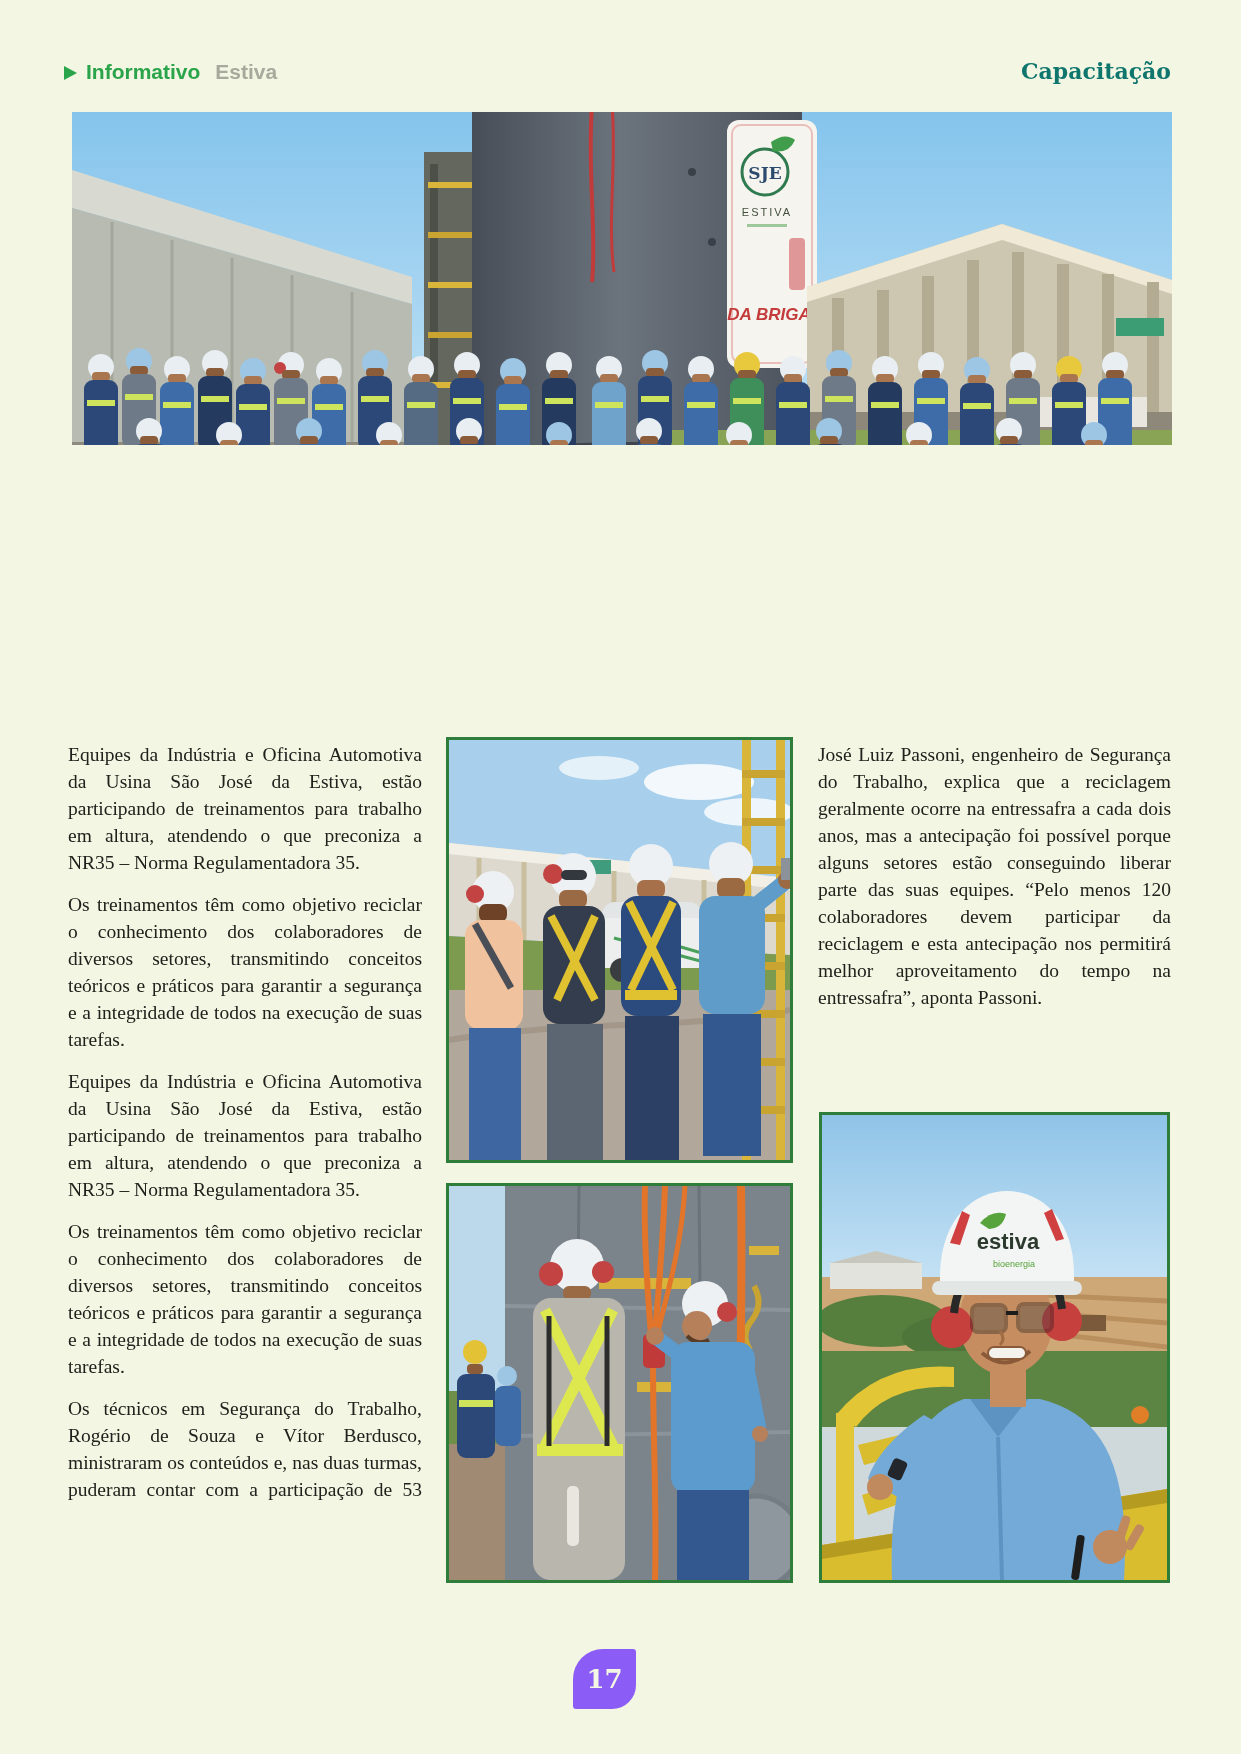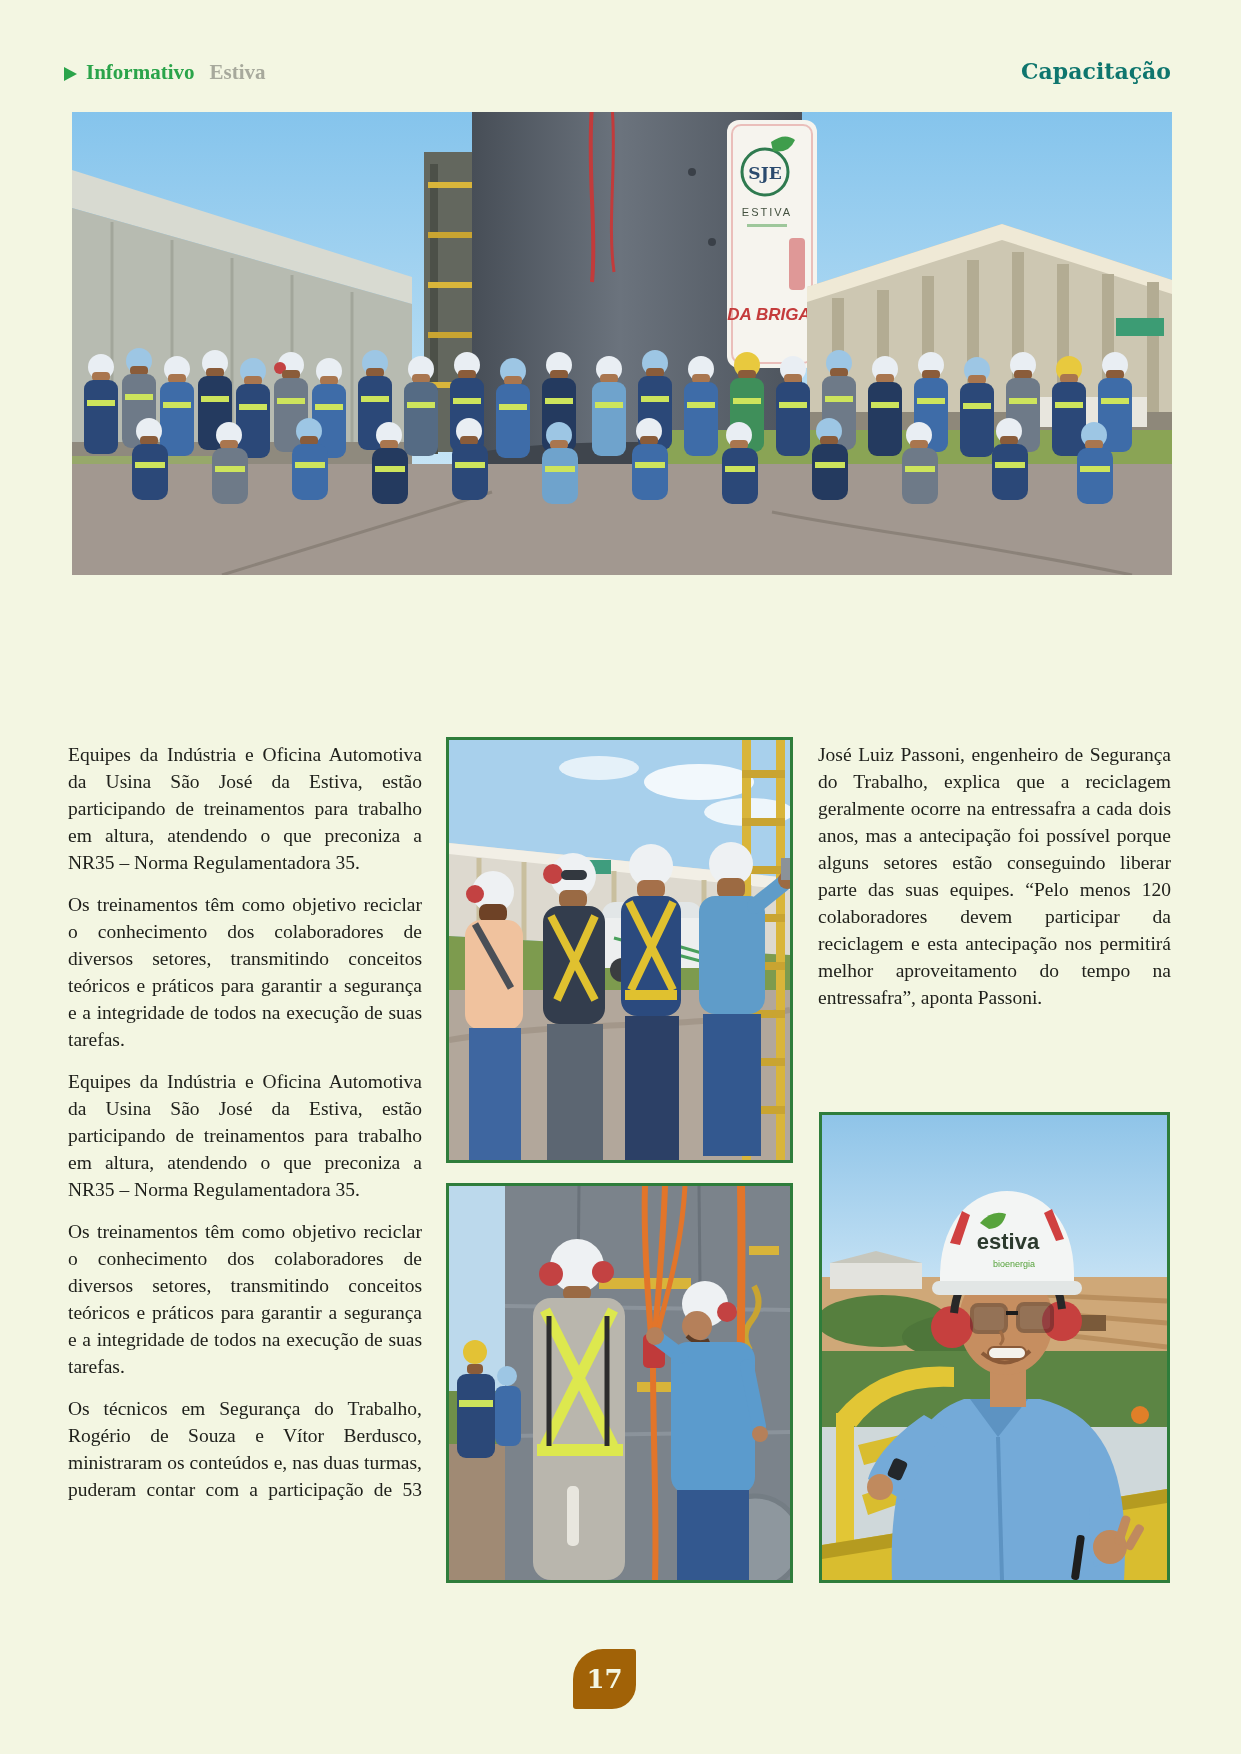--- a/index.html
+++ b/index.html
@@ -1,52 +1,52 @@
 <!DOCTYPE html>
 <html><head>
 <meta charset="utf-8">
 <style>
   html,body{margin:0;padding:0;background:#dddfd2;}
   .page{position:relative;width:1241px;height:1754px;background:#f3f6e2;
         font-family:"Liberation Sans",sans-serif;overflow:hidden;margin:0 auto;}
 
   
   .brand{position:absolute;left:64px;top:60px;display:flex;align-items:center;gap:9px;
-         font-family:Liberation Serif, serif;font-weight:700;font-size:21px;}
+         font-family:Liberation Sans, sans-serif;font-weight:700;font-size:21px;}
   .tri{width:0;height:0;border-left:13px solid #2aa44a;border-top:7px solid transparent;
        border-bottom:7px solid transparent;margin-top:2px;}
   .brand .g{color:#2aa44a;}
   .brand .gy{color:#a7a99c;margin-left:6px;}
   .section{position:absolute;right:70px;top:58px;font-family:"DejaVu Serif",serif;
            font-weight:700;font-size:22px;color:#0f766e;}
 
   
   figure{margin:0;padding:0;}
-  .hero{position:absolute;left:72px;top:112px;width:1100px;height:463px;overflow:hidden;}
+  .hero{position:absolute;left:72px;top:112px;width:1100px;height:333px;overflow:hidden;}
   .framed{border:3px solid #2e7d3b;box-sizing:border-box;overflow:hidden;background:#cfd8da;}
   .photoA{position:absolute;left:446px;top:737px;width:347px;height:426px;}
   .photoB{position:absolute;left:446px;top:1183px;width:347px;height:400px;}
   .portrait{position:absolute;left:819px;top:1112px;width:351px;height:471px;}
   svg{display:block;}
 
   
   .title{position:absolute;left:0;right:0;top:584px;text-align:center;
          font-family:"DejaVu Serif",serif;font-weight:700;font-size:44px;line-height:57px;
          color:#13130e;letter-spacing:-0.5px;margin:0;}
   .title div{white-space:nowrap;}
 
   
   .col{position:absolute;font-size:19.5px;line-height:27px;color:#20211c;text-align:justify;}
   .col p{margin:0 0 15px 0;font-family:Liberation Serif, serif;}
   .col p.stretch{text-align-last:justify;}
   .col1{left:68px;top:741px;width:354px;}
   .col3{left:818px;top:741px;width:353px;}
 
   
-  .leaf{position:absolute;left:573px;top:1649px;width:63px;height:60px;background:#a16207;
+  .leaf{position:absolute;left:573px;top:1649px;width:63px;height:60px;background:#8b5cf6;
         border-radius:30px 3px 24px 3px;display:flex;align-items:center;justify-content:center;
         color:#f3f6e2;font-family:"DejaVu Serif",serif;font-weight:700;font-size:26px;}
 </style>
 </head>
 <body>
 
 <div class="page">
 
   <div class="brand">
     <span class="tri"></span>

